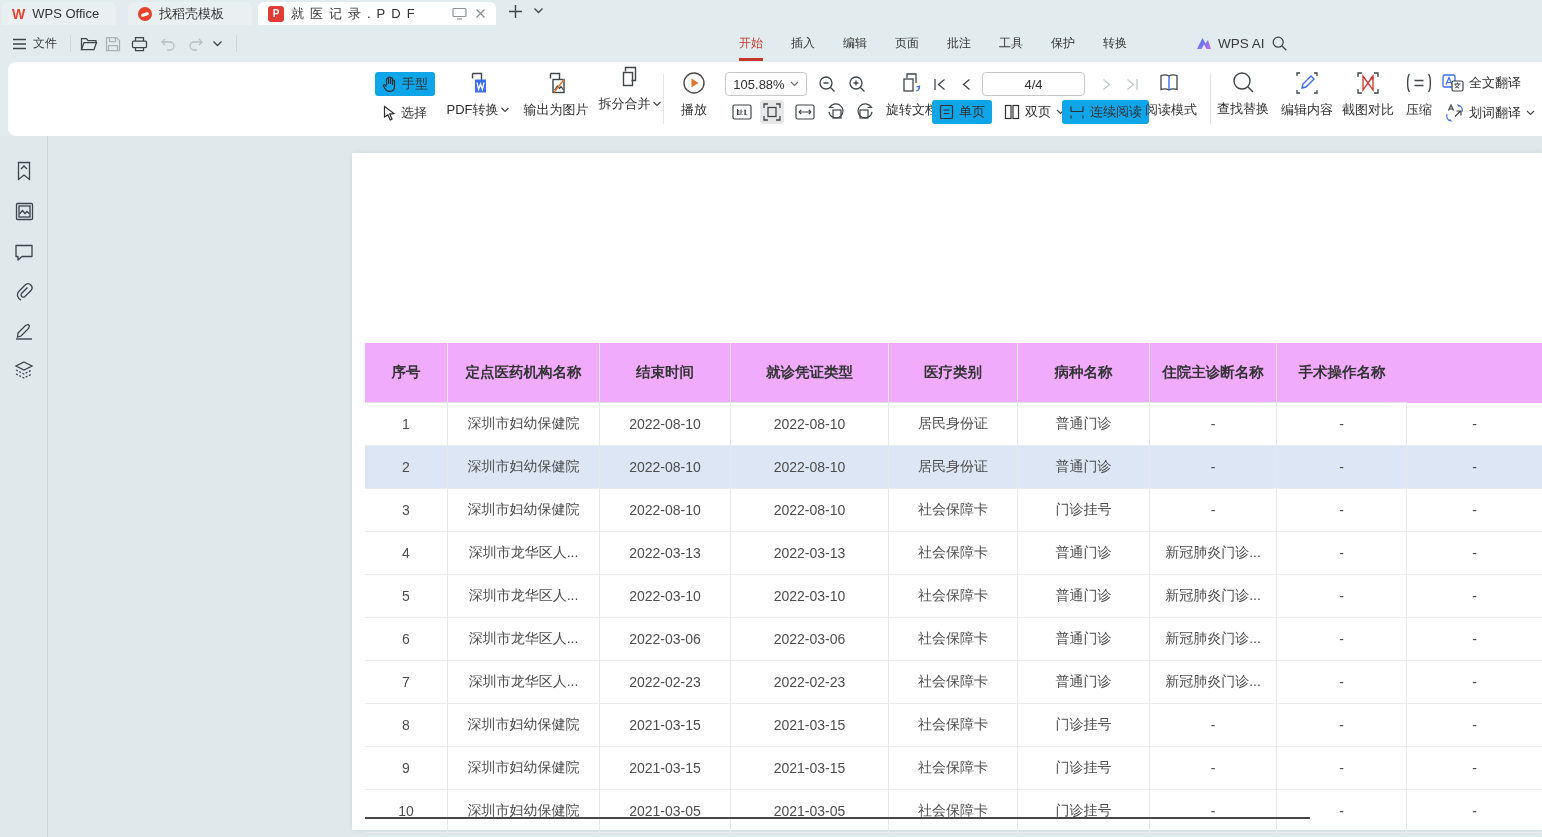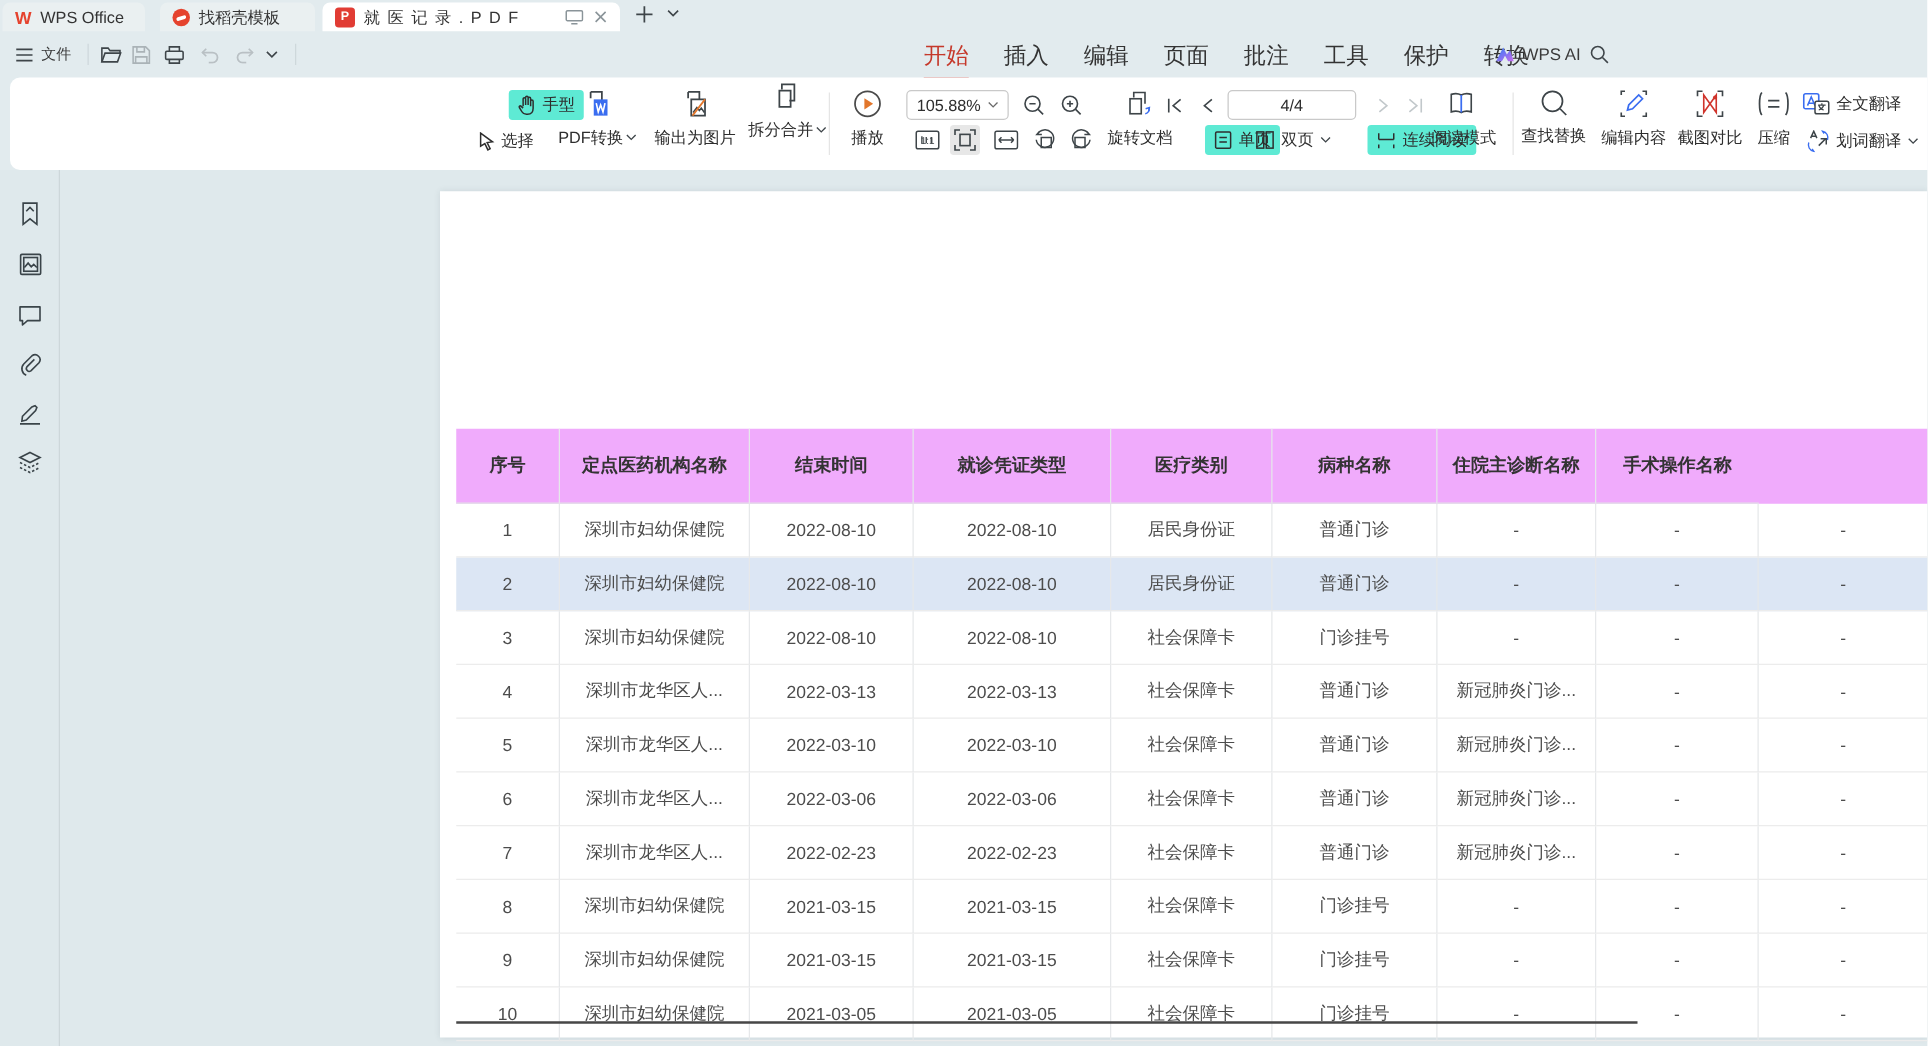--- a/index.html
+++ b/index.html
@@ -19,30 +19,30 @@
   .pdf-badge{width:16px;height:16px;border-radius:3px;background:#e13c34;color:#fff;font-size:10px;font-weight:700;display:flex;align-items:center;justify-content:center;flex:0 0 auto;}
   .doc-title{letter-spacing:6px;white-space:nowrap;}
   .tab-right{margin-left:auto;display:flex;align-items:center;gap:8px;}
   .tab-plus{position:absolute;left:507px;top:3px;}
   .tab-chevron{position:absolute;left:533px;top:7px;}
 
   
   .menurow{position:absolute;top:25px;left:0;right:0;height:37px;}
   .mr-item{position:absolute;top:0;height:37px;display:flex;align-items:center;gap:6px;font-size:12px;color:#3a3a3a;}
   .sep{position:absolute;top:10px;width:1px;height:17px;background:#ced8db;}
-  .menus{position:absolute;left:739px;top:0;height:37px;display:flex;align-items:center;gap:28px;font-size:18px;color:#333;}
+  .menus{position:absolute;left:739px;top:0;height:37px;display:flex;align-items:center;gap:28px;font-size:12px;color:#333;}
   .menus .m{position:relative;cursor:default;white-space:nowrap;}
   .menus .m.active{color:#c5382a;}
   .menus .m.active::after{content:"";position:absolute;left:0;right:0;bottom:-9px;height:3px;background:#c5382a;}
 
   
   .toolbar{position:absolute;left:8px;top:62px;right:0;height:74px;background:#fff;border-radius:8px 0 0 8px;}
   .vdiv{position:absolute;top:12px;width:1px;height:50px;background:#e5e5e5;}
   .tool-toggle{position:absolute;height:24px;display:flex;align-items:center;gap:5px;padding:0 7px;border-radius:3px;font-size:13px;color:#2e2e2e;white-space:nowrap;cursor:default;box-sizing:border-box;}
-  .tool-toggle.active{background:#5eead4;margin-left:32px;}
+  .tool-toggle.active{background:#0ea5e9;}
   .tbtn{position:absolute;transform:translateX(-50%);display:flex;flex-direction:column;align-items:center;gap:5px;font-size:13px;color:#2e2e2e;cursor:default;}
   .tbtn .lbl{display:flex;align-items:center;gap:2px;white-space:nowrap;}
   .ibtn{position:absolute;width:24px;height:24px;display:flex;align-items:center;justify-content:center;border-radius:3px;cursor:default;}
   .ibtn.active{background:#e7e7e7;}
   .zoombox{position:absolute;left:717px;top:10px;width:82px;height:24px;border:1px solid #c9c9c9;border-radius:4px;display:flex;align-items:center;justify-content:center;gap:5px;font-size:13px;color:#2e2e2e;box-sizing:border-box;background:#fff;}
   .pageinput{position:absolute;left:974px;top:10px;width:103px;height:24px;border:1px solid #c9c9c9;border-radius:4px;text-align:center;font-size:13px;font-family:"Liberation Sans",sans-serif;color:#2e2e2e;box-sizing:border-box;background:#fff;padding:0;}
   .trow2{position:absolute;display:flex;align-items:center;gap:5px;font-size:13px;color:#2e2e2e;white-space:nowrap;}
 
   
   .workspace{position:absolute;top:136px;left:0;right:0;bottom:0;background:#dfe9ec;}

